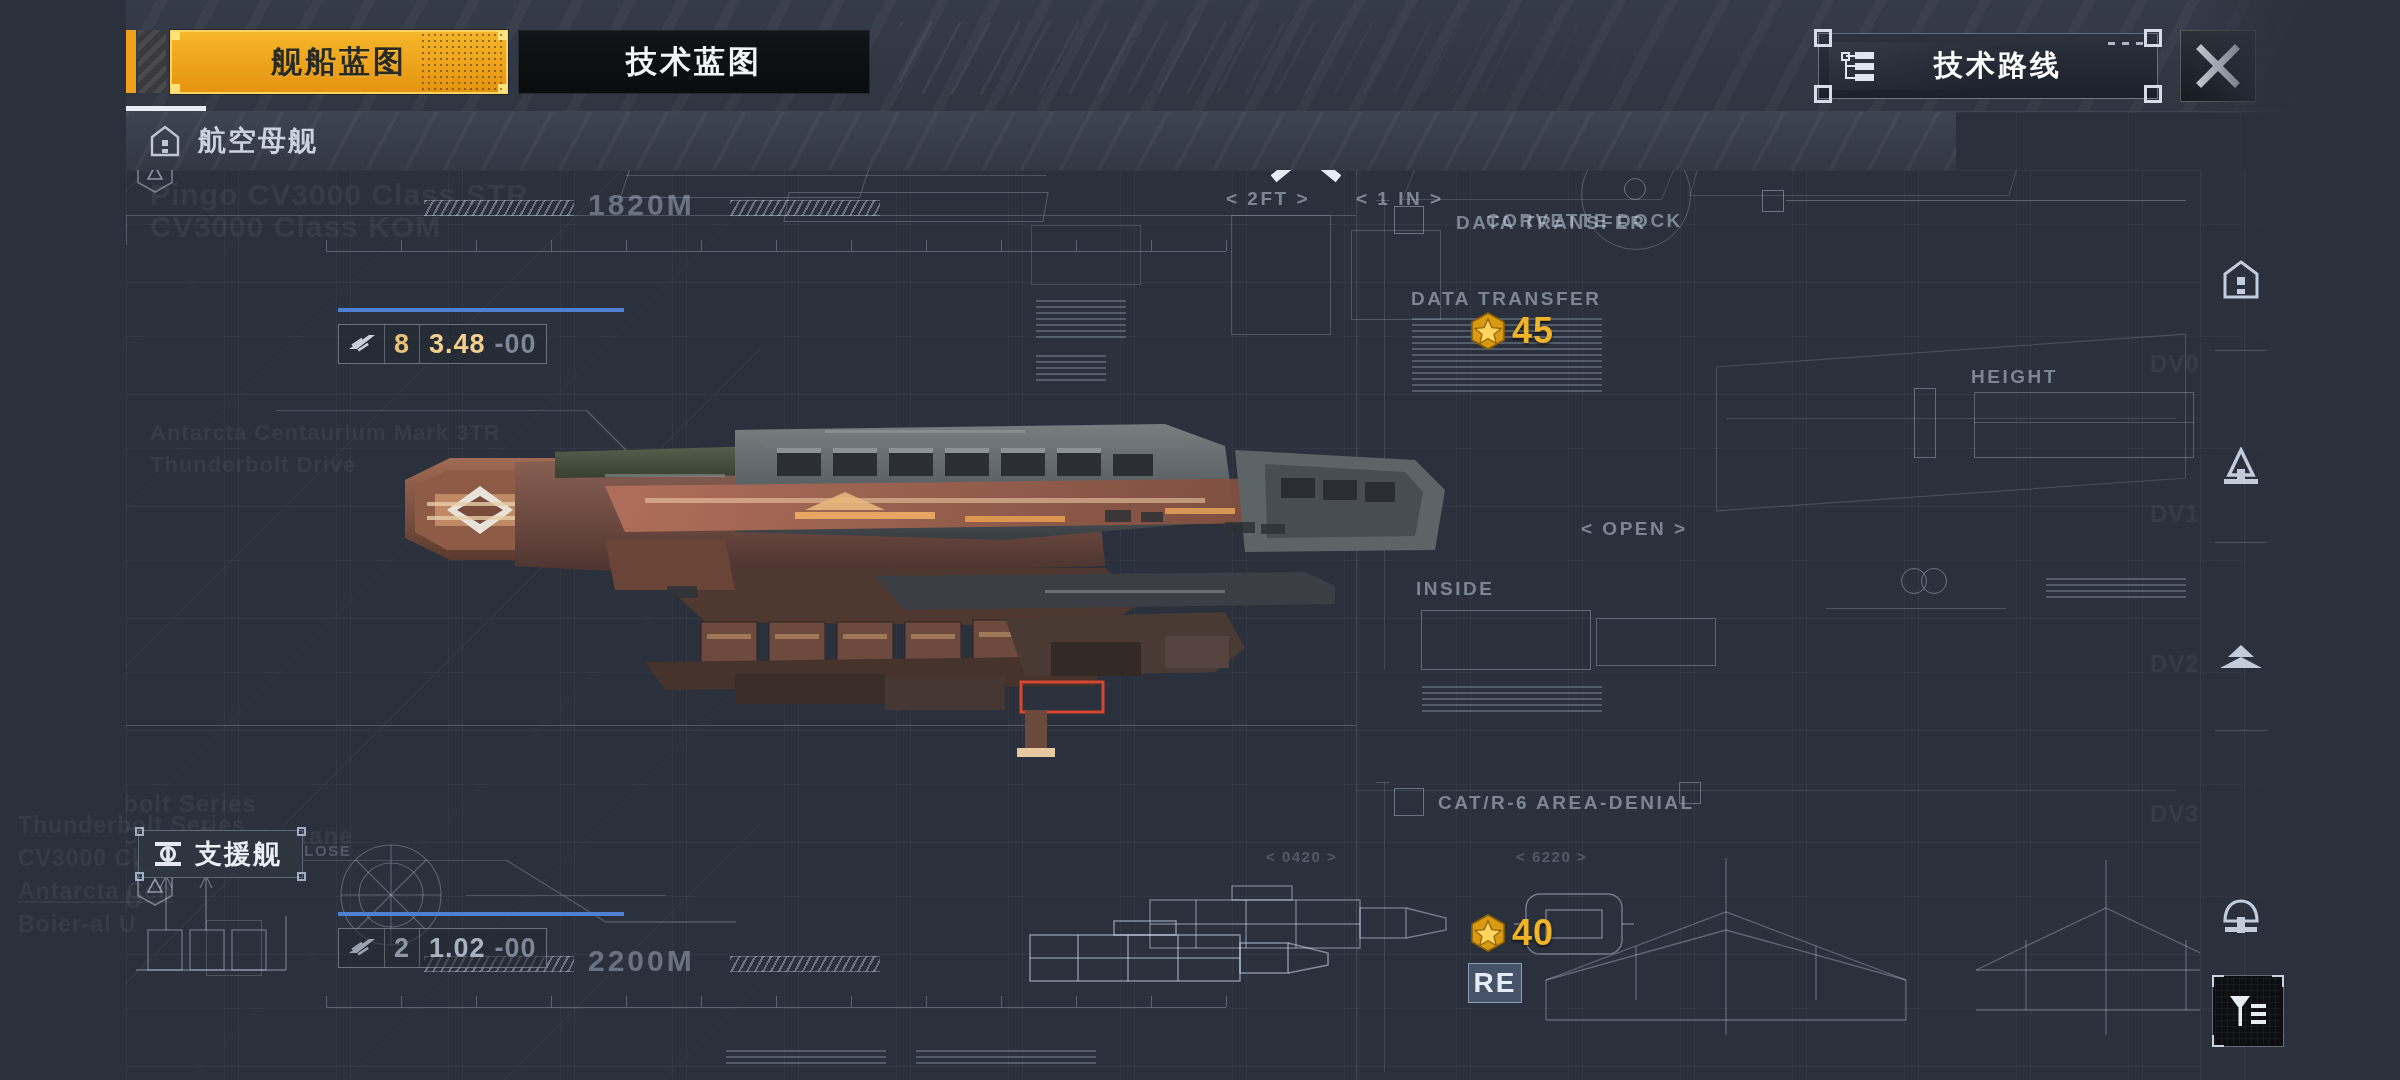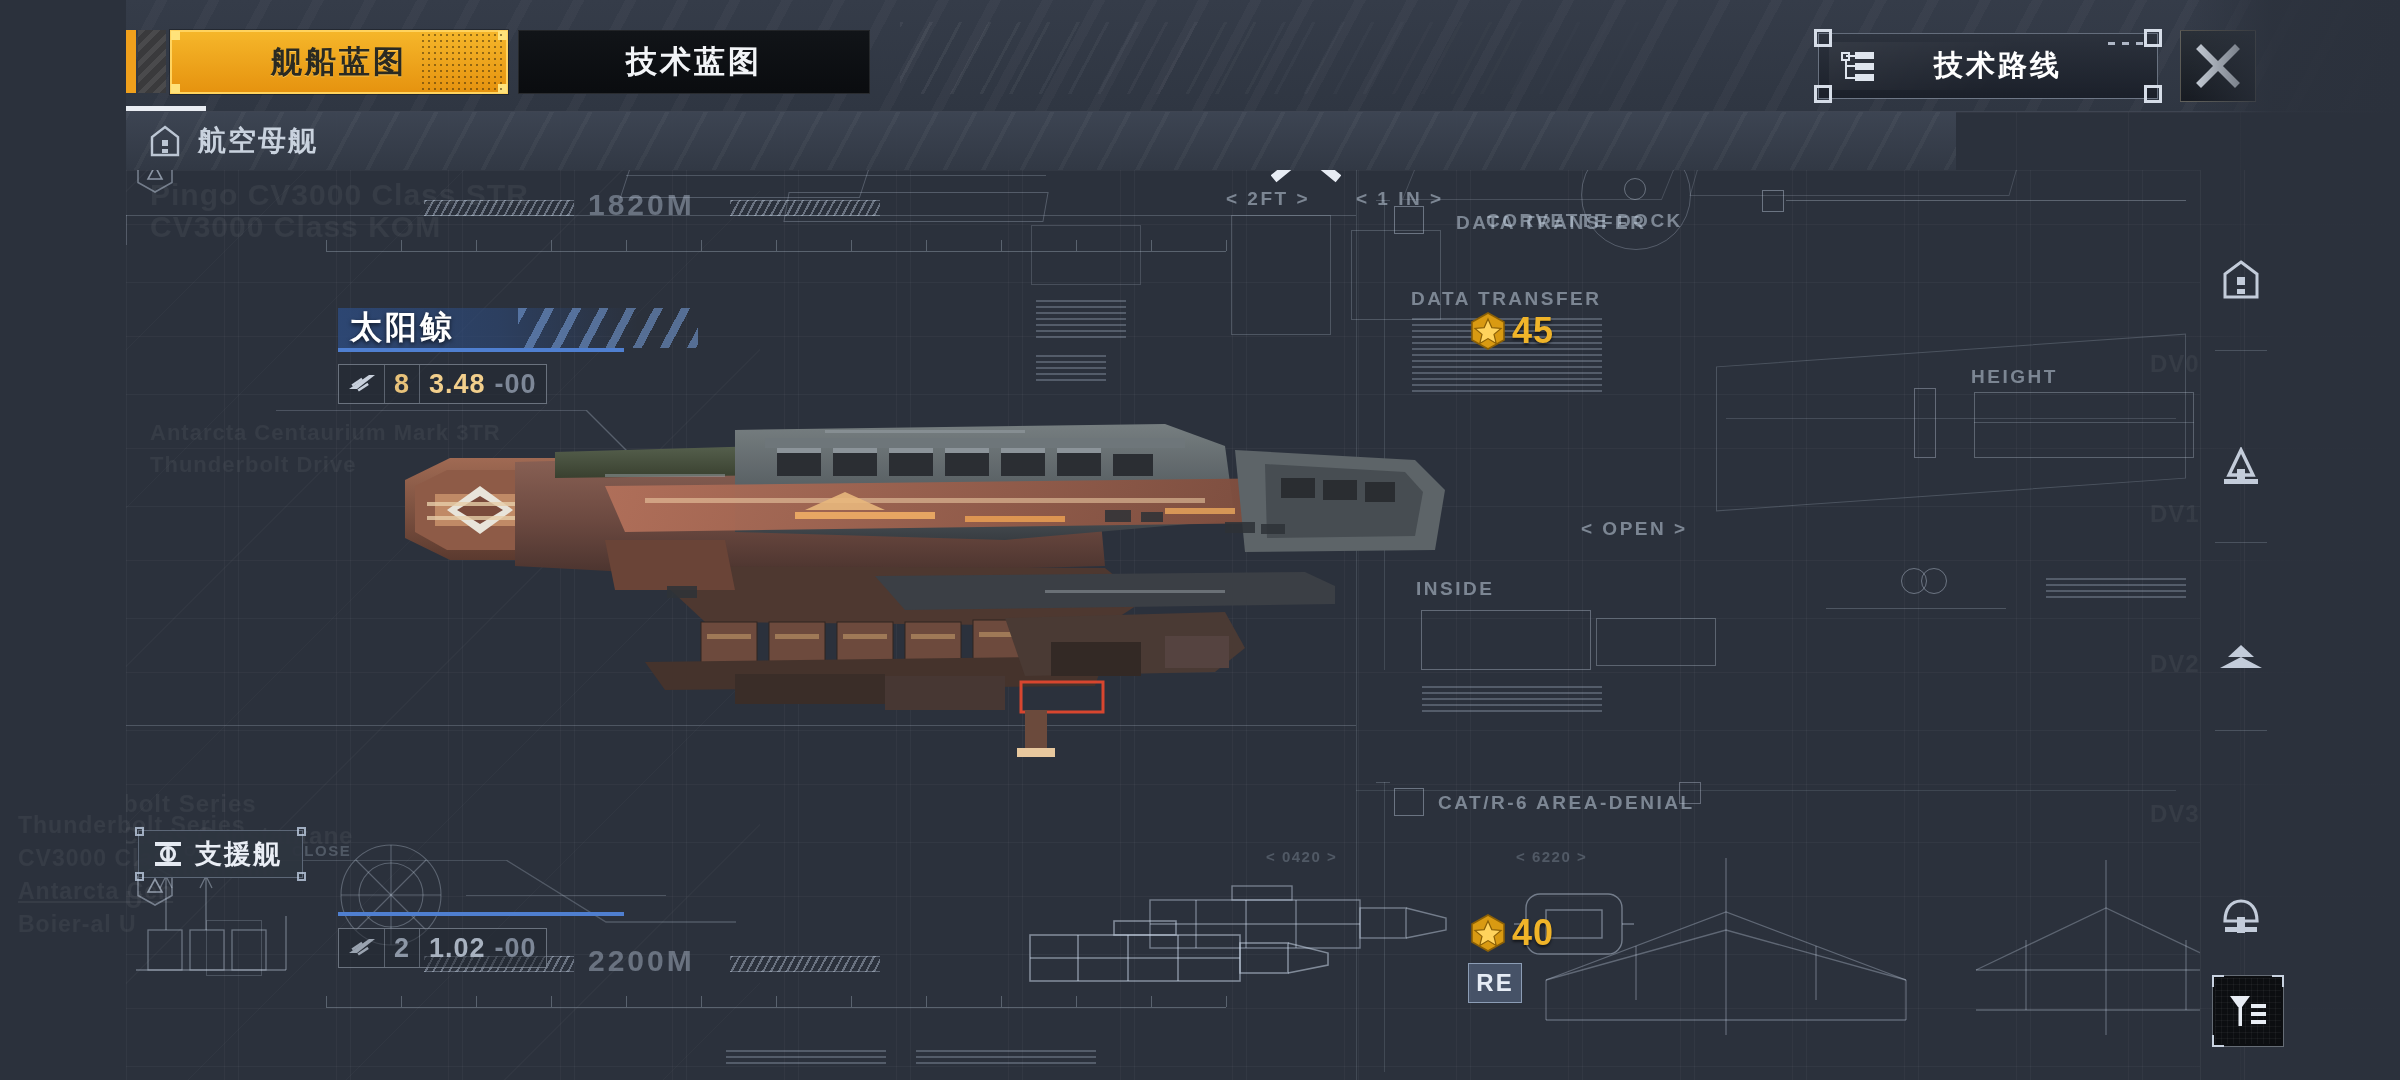--- a/index.html
+++ b/index.html
@@ -270,21 +270,21 @@
   .cost .num {
     color:#f0b429; font-size: 36px; font-weight:700;
     font-family:"Liberation Sans Narrow","Liberation Sans",sans-serif;
     letter-spacing:1px; text-shadow: 0 2px 3px rgba(0,0,0,0.6);
   }
   .re-tag {
     position:absolute;
     width: 54px; height: 40px;
     background: rgba(92,110,138,0.55);
     border: 1px solid rgba(170,190,215,0.7);
-    color:#e6ecf5; font-size:24px; font-weight:700; letter-spacing:2px;
+    color:#e6ecf5; font-size:28px; font-weight:700; letter-spacing:2px;
     display:flex; align-items:center; justify-content:center;
   }
 
   
   .hex-mark { position:absolute; width:42px; height:42px; }
 
   
   .chev { position:absolute; cursor:pointer; }
 
   
@@ -739,24 +739,20 @@
   <div class="crumb-row">
     <svg class="crumb-icon" viewBox="0 0 30 32">
       <path d="M15 2 L28 12 V30 H2 V12 Z" fill="none" stroke="#bcc6d4" stroke-width="2.4"></path>
       <rect x="12" y="15" width="6" height="6" fill="#bcc6d4"></rect>
       <rect x="12" y="24" width="6" height="4" fill="#bcc6d4"></rect>
     </svg>
     <span class="crumb-label">航空母舰</span>
   </div>
 
   <div class="row-head" style="left:338px; top:308px;">
-    <div class="name-plate">
-      <div class="stripes"></div>
-      <span class="ship-name">太阳鲸</span>
-    </div>
     <div class="name-underline"></div>
     <div class="stat-chip">
       <span class="sp-icon">
         <svg width="30" height="22" viewBox="0 0 30 22">
           <polygon points="2,16 22,2 28,2 10,16" fill="#c8d0dc"></polygon>
           <rect x="4" y="8" width="12" height="2.5" fill="#c8d0dc" transform="rotate(-34 10 9)"></rect>
           <rect x="10" y="13" width="12" height="2.5" fill="#c8d0dc" transform="rotate(-34 16 14)"></rect>
         </svg>
       </span>
       <span class="cell cell-sep c-gold">8</span>

